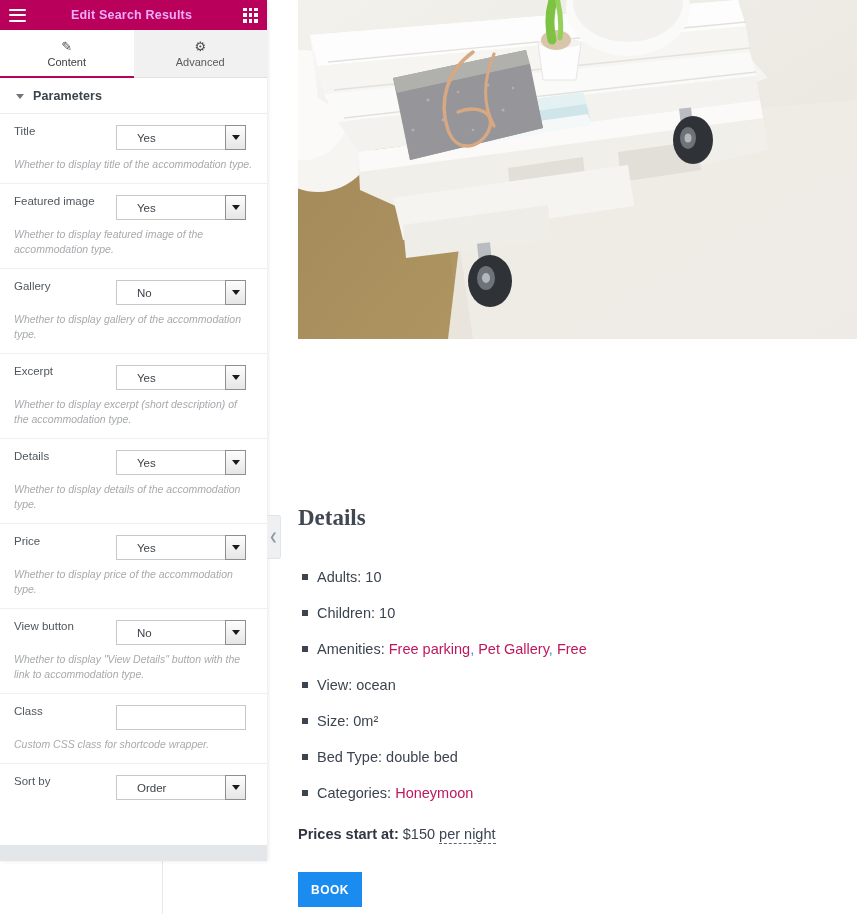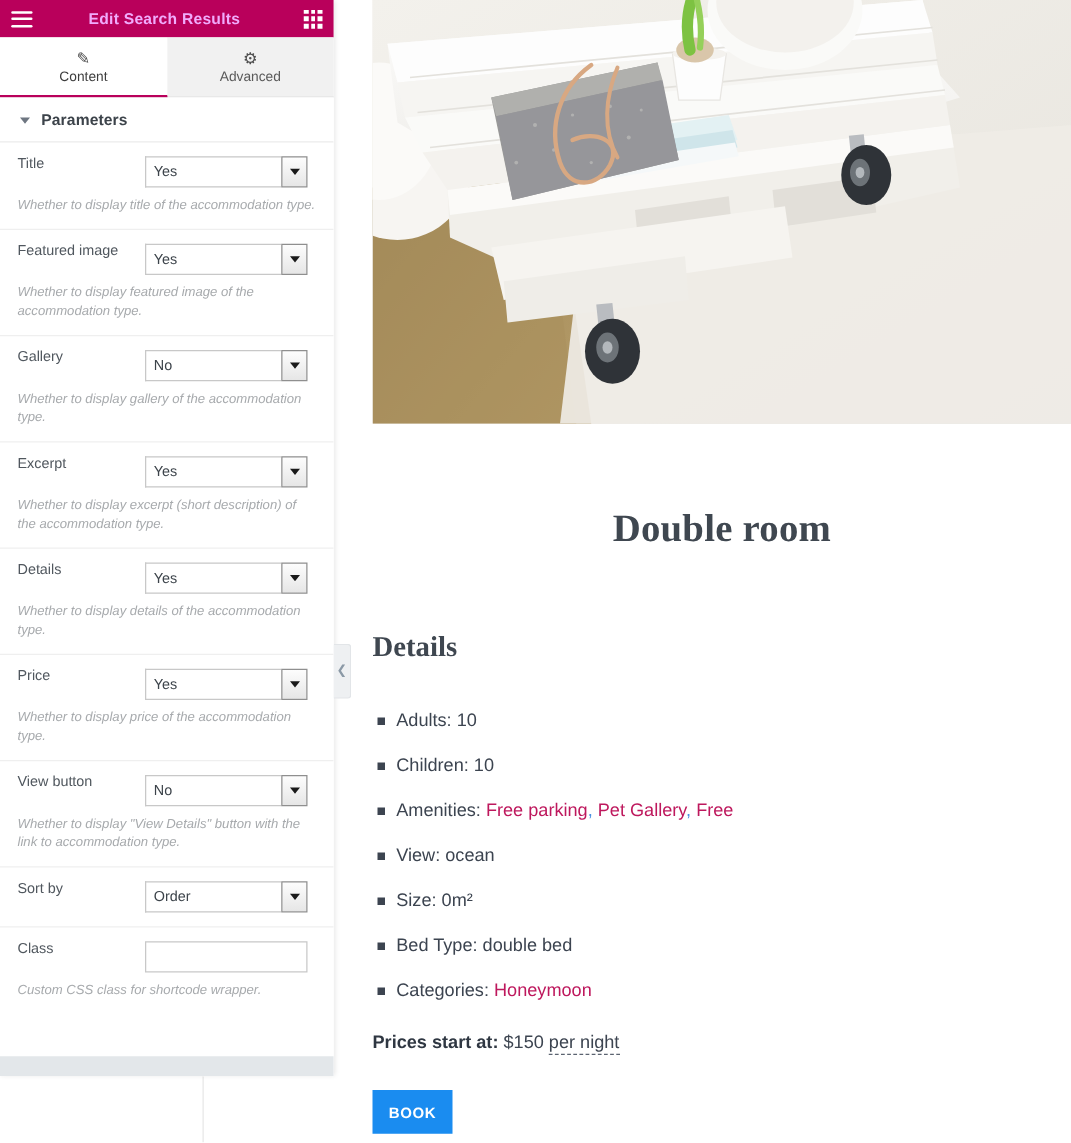--- a/index.html
+++ b/index.html
@@ -64,21 +64,21 @@
   .section-title { font-size: 12.5px; font-weight: bold; color: #3c434a; letter-spacing: .1px; }
 
   .field { padding: 11px 14px 0 14px; border-bottom: 1px solid #efefef; }
   .field:last-child { border-bottom: none; }
   .field-row { display: flex; align-items: flex-start; }
   .field-label { width: 102px; font-size: 11.5px; color: #50575e; flex-shrink: 0; }
   .control { position: relative; width: 130px; height: 25px; display: flex; }
   .select-box {
     flex: 1; border: 1px solid #c8c8c8; border-right: none;
     background: #fff; font-size: 11.5px; color: #3c434a;
-    display: flex; align-items: center; padding-left: 6px;
+    display: flex; align-items: center; padding-left: 20px;
   }
   .select-arrow {
     width: 21px; border: 1px solid #8f8f8f;
     background: linear-gradient(#fdfdfd, #e6e6e6);
     display: flex; align-items: center; justify-content: center;
   }
   .select-arrow span { width: 0; height: 0; border-left: 4px solid transparent;
     border-right: 4px solid transparent; border-top: 5px solid #1a1a1a; }
   .text-input {
     width: 130px; height: 25px; border: 1px solid #c8c8c8; background: #fff;
@@ -256,21 +256,20 @@
 
         <ellipse cx="258" cy="40" rx="15" ry="10" fill="#d9c6aa"></ellipse>
         <path d="M254,40 C250,22 252,6 258,-8" stroke="#7dc242" stroke-width="9" fill="none" stroke-linecap="round"></path>
         <path d="M262,38 C264,22 262,8 258,-6" stroke="#95d05a" stroke-width="5" fill="none" stroke-linecap="round"></path>
 
         <ellipse cx="330" cy="8" rx="62" ry="48" fill="#fafaf8"></ellipse>
         <ellipse cx="330" cy="2" rx="55" ry="40" fill="#f3f1ed"></ellipse>
       </svg>
     </div>
 
-    <div class="room-title">Double room</div>
 
     <div class="details-heading">Details</div>
 
     <ul class="details-list" id="details-list">
         <li><span class="bullet"></span><span>Adults: </span><span>10</span></li>
         <li><span class="bullet"></span><span>Children: </span><span>10</span></li>
         <li><span class="bullet"></span><span>Amenities: </span><a class="lnk" href="#">Free parking</a><span style="color: rgb(74, 144, 226);">, </span><a class="lnk" href="#">Pet Gallery</a><span style="color: rgb(74, 144, 226);">, </span><a class="lnk" href="#">Free</a></li>
         <li><span class="bullet"></span><span>View: </span><span>ocean</span></li>
         <li><span class="bullet"></span><span>Size: </span><span>0m²</span></li>
         <li><span class="bullet"></span><span>Bed Type: </span><span>double bed</span></li>
@@ -404,36 +403,36 @@
                 <div class="select-box">No</div>
                 <div class="select-arrow">
                   <span></span>
                 </div>
               </div>
             </div>
             <div class="field-help">Whether to display "View Details" button with the link to accommodation type.</div>
           </div>
           <div class="field">
             <div class="field-row">
-              <div class="field-label">Sort by</div>
-              <div class="control">
-                <div class="select-box">Order</div>
-                <div class="select-arrow">
-                  <span></span>
-                </div>
-              </div>
-            </div>
-            <div class="field-help" style="padding: 0px; height: 11px;"></div>
-          </div>
-          <div class="field">
-            <div class="field-row">
               <div class="field-label">Class</div>
               <input type="text" class="text-input" value="" style="">
             </div>
             <div class="field-help">Custom CSS class for shortcode wrapper.</div>
+          </div>
+          <div class="field">
+            <div class="field-row">
+              <div class="field-label">Sort by</div>
+              <div class="control">
+                <div class="select-box">Order</div>
+                <div class="select-arrow">
+                  <span></span>
+                </div>
+              </div>
+            </div>
+            <div class="field-help" style="padding: 0px; height: 11px;"></div>
           </div>
         </div>
     </div>
 
     <div class="panel-foot"></div>
   </div>
 
   <div class="collapse-handle">
     <span>❮</span>
   </div>

